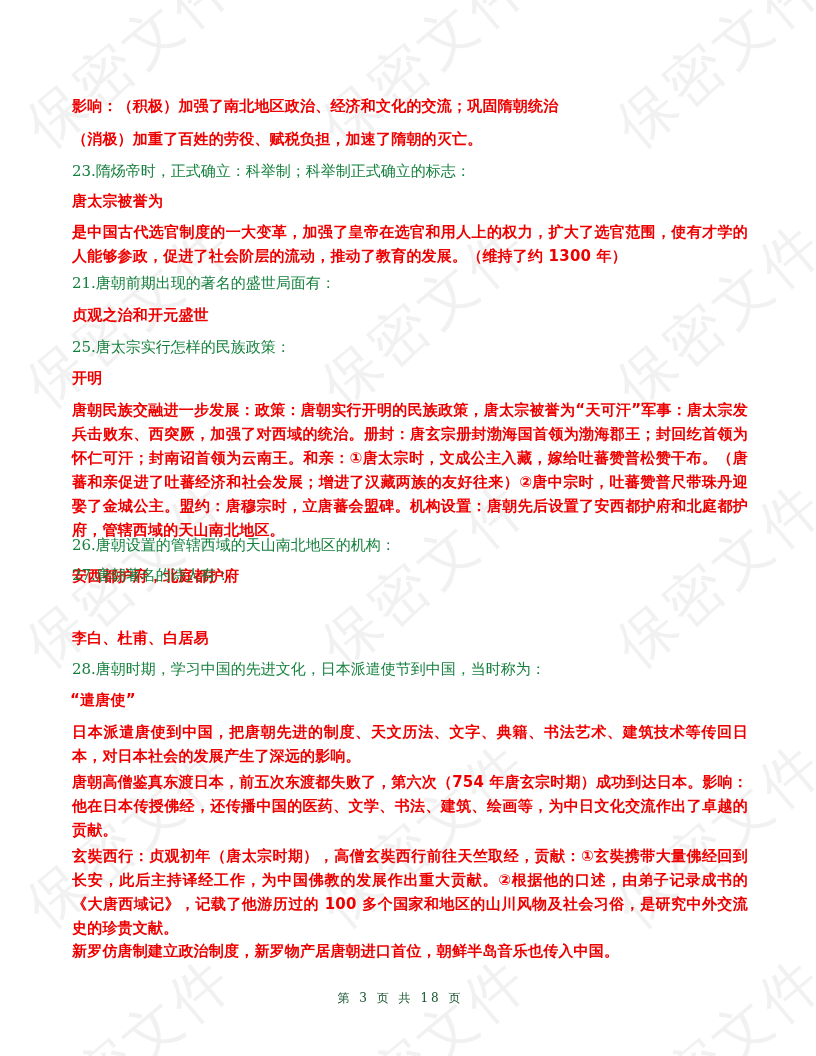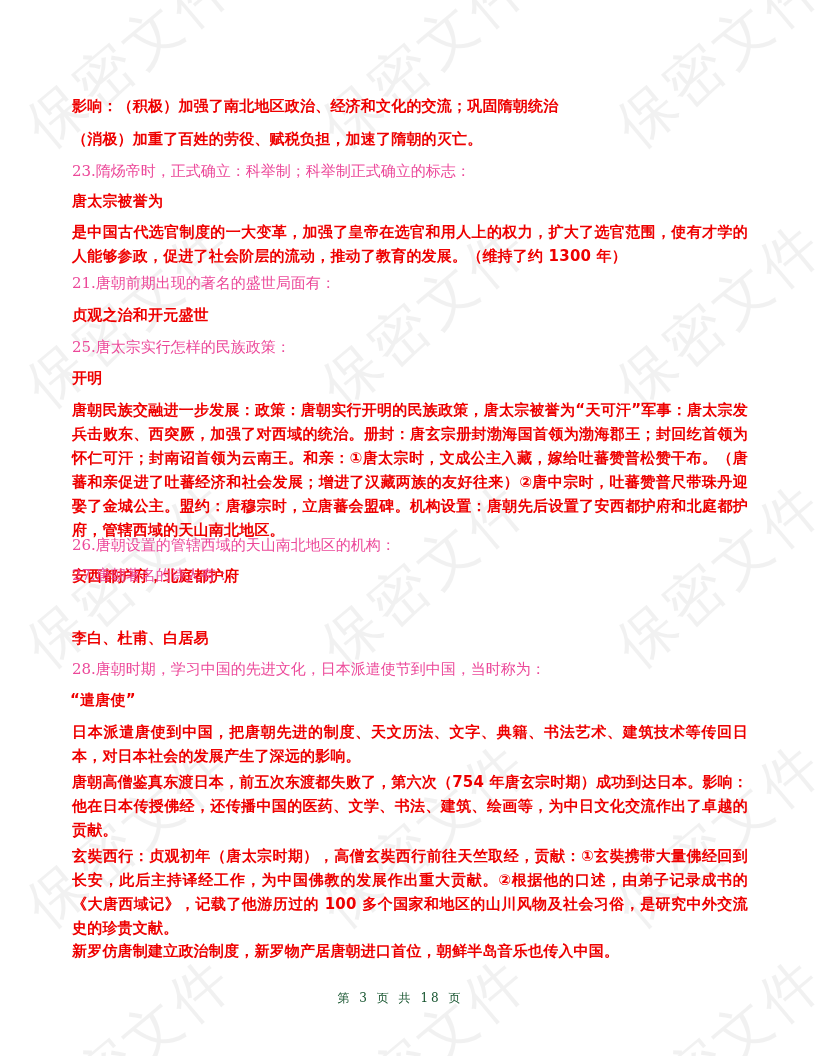--- a/index.html
+++ b/index.html
@@ -4,21 +4,21 @@
 <style>
   html, body { margin: 0; padding: 0; background: #ffffff; }
   body { width: 816px; height: 1056px; position: relative; overflow: hidden;
          font-family: "DejaVu Serif", "Liberation Serif", serif; }
   .watermark-layer { position: absolute; inset: 0; pointer-events: none; z-index: 0; }
   .wm { position: absolute; font-family: "DejaVu Sans", "Liberation Sans", sans-serif;
         font-size: 58px; color: rgba(0,0,0,0.055); transform: rotate(-40deg);
         transform-origin: left top; white-space: nowrap; letter-spacing: 4px; }
   .content { position: absolute; left: 72px; top: 0; width: 676px; z-index: 1; }
   .line { position: absolute; left: 0; white-space: nowrap; line-height: 22px; }
-  .q { font-size: 15px; color: #ec4899; font-family: "DejaVu Serif", "Liberation Serif", serif; }
+  .q { font-size: 15px; color: #15803d; font-family: "DejaVu Serif", "Liberation Serif", serif; }
   .a { font-size: 15px; color: #ee0000; font-weight: bold;
        font-family: "DejaVu Sans", "Liberation Sans", sans-serif; letter-spacing: 0.2px; }
   .para { position: absolute; left: 0; width: 676px; line-height: 24px; }
   .para .a { display: block; white-space: normal; text-align: justify; }
   .footer { position: absolute; top: 990px; left: 0; width: 801px; text-align: center;
             font-size: 12px; color: #14532d; z-index: 1; letter-spacing: 3px;
             font-family: "DejaVu Serif", "Liberation Serif", serif; }
 </style>
 </head>
 <body>

